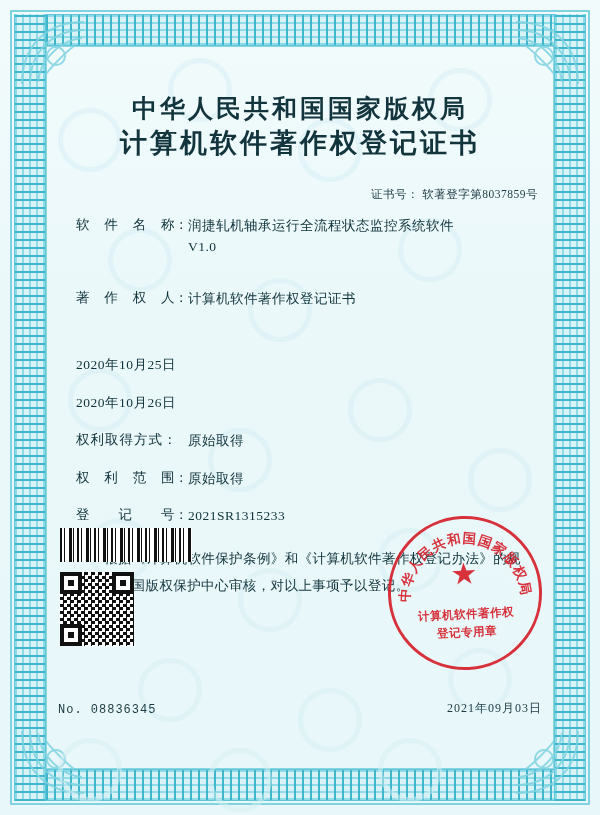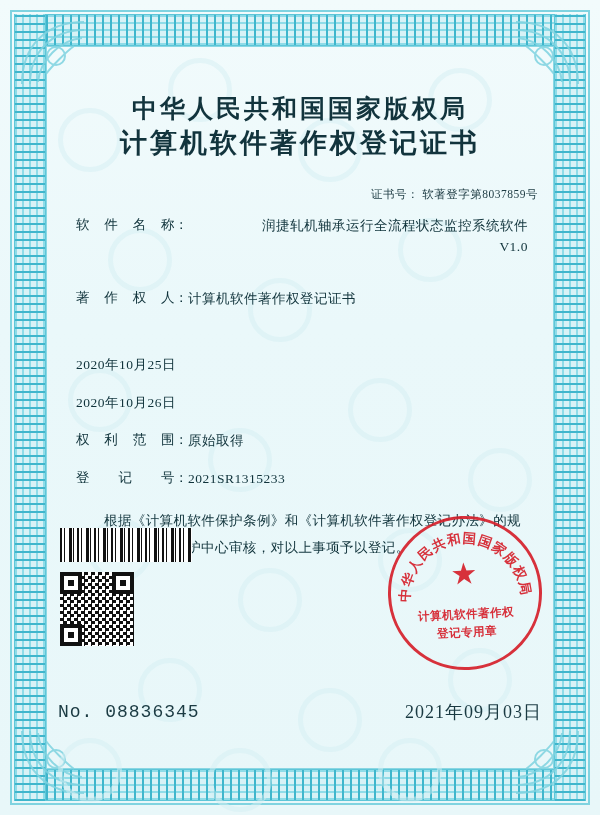--- a/index.html
+++ b/index.html
@@ -259,22 +259,22 @@
   .seal-line2 { top: 106px; }
 
   
   .footer {
     position: absolute;
     left: 58px;
     right: 58px;
     top: 700px;
     display: flex;
     justify-content: space-between;
-    align-items: center;
-    font-size: 18px;
+    align-items: flex-end;
+    font-size: 12px;
     color: #1a3a42;
     letter-spacing: 0.6px;
   }
   .footer-no { font-family: "Liberation Mono", monospace; letter-spacing: 1px;}
   .footer-date { letter-spacing: 1px; margin-left: 44px; }
 </style>
 </head>
 <body>
 
 <div class="certificate">
@@ -362,21 +362,21 @@
     </div>
 
     <div class="cert-no">证书号： 软著登字第8037859号</div>
 
     <div class="fields">
 
       <div class="field-row">
         <div class="field-label spread" style="letter-spacing:0;">
           <span>软</span><span>件</span><span>名</span><span>称：</span>
         </div>
-        <div class="field-value" style="white-space: pre-line; text-align: right;">润捷轧机轴承运行全流程状态监控系统软件
+        <div class="field-value" style="white-space: pre-line;">润捷轧机轴承运行全流程状态监控系统软件
 V1.0</div>
       </div>
 
       <div class="gap-lg"></div>
 
       <div class="field-row">
         <div class="field-label spread" style="letter-spacing:0;">
           <span>著</span><span>作</span><span>权</span><span>人：</span>
         </div>
         <div class="field-value">计算机软件著作权登记证书</div>
@@ -386,20 +386,24 @@
       <div class="gap-lg"></div>
 
       <div class="field-row">
         <div class="field-value">2020年10月25日</div>
       </div>
 
       <div class="field-row">
         <div class="field-value">2020年10月26日</div>
       </div>
 
+      <div class="field-row">
+        <div class="field-label">权利取得方式：</div>
+        <div class="field-value">原始取得</div>
+      </div>
 
       <div class="field-row">
         <div class="field-label spread" style="letter-spacing:0;">
           <span>权</span><span>利</span><span>范</span><span>围：</span>
         </div>
         <div class="field-value">原始取得</div>
       </div>
 
       <div class="field-row">
         <div class="field-label spread" style="letter-spacing:0;">

